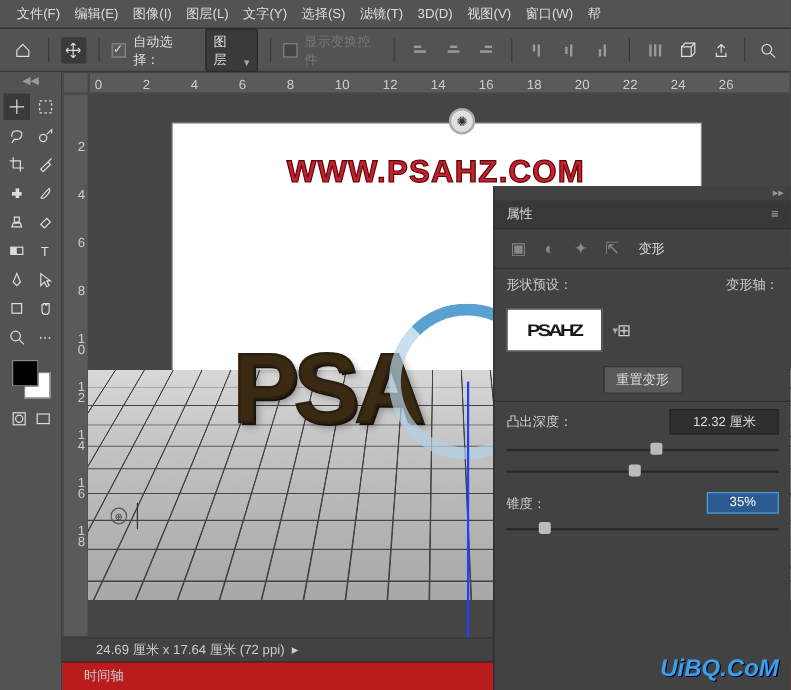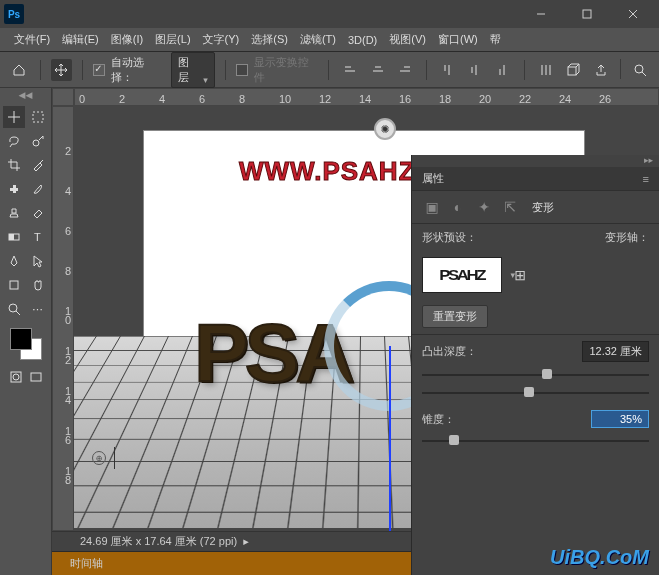--- a/index.html
+++ b/index.html
@@ -51,69 +51,48 @@
 .grid{position:absolute;inset:0;background-image:linear-gradient(#444 1px,transparent 1px),linear-gradient(90deg,#444 1px,transparent 1px);background-size:24px 24px}
 .psa{position:absolute;top:200px;left:120px;font-size:82px;font-weight:900;font-family:Arial Black,Arial;color:#3a2a12;text-shadow:2px 2px 0 #1a1208,4px 4px 6px rgba(0,0,0,.3);-webkit-text-stroke:2px #2a1f10;letter-spacing:-4px}
 .rot-ring{position:absolute;top:175px;left:250px;width:130px;height:130px;border:10px solid rgba(180,210,230,.7);border-radius:50%;border-top-color:#5aa0d0}
 .rot-tip{position:absolute;top:155px;left:338px;background:#222;border:1px solid #666;padding:2px 5px;color:#eee;font-size:10px}
 .axis-blue{position:absolute;top:240px;left:315px;width:2px;height:240px;background:#2040ff}
 .gizmo{position:absolute;top:325px;left:18px;width:60px;height:45px}
 .gz-pt{position:absolute;width:14px;height:14px;border:1px solid #555;border-radius:50%;left:0;top:20px;display:flex;align-items:center;justify-content:center;font-size:8px;color:#444}
 .gz-arrow{position:absolute;left:22px;top:16px;width:1px;height:22px;background:#333}
 .status{height:20px;background:#424242;display:flex;align-items:center;padding:0 8px;color:#ccc;font-size:10px;border-top:1px solid #333}
 .sb-num{width:46px;text-align:right;padding-right:6px}
-.tl-tabbar{height:24px;background:#a16207;display:flex;align-items:center;padding-left:10px;border-top:1px solid #2a2a2a}
+.tl-tabbar{height:24px;background:#b91c1c;display:flex;align-items:center;padding-left:10px;border-top:1px solid #2a2a2a}
 .tl-tab{padding:2px 8px;color:#ccc}
 .panel{position:absolute;right:0;top:155px;width:248px;bottom:0;background:#424242;border-left:1px solid #2a2a2a;display:flex;flex-direction:column;font-size:11px}
 .panel-collapse{height:12px;display:flex;justify-content:flex-end;padding-right:6px;color:#999;font-size:9px}
 .panel-title{padding:4px 10px;color:#ddd;background:#383838;display:flex;align-items:center}
 .panel-menu{margin-left:auto;color:#aaa}
 .panel-row{display:flex;align-items:center;gap:8px;padding:6px 10px}
 .panel-sep{height:1px;background:#2f2f2f}
 .panel-label{color:#ccc}
-.val-box{background:#2f2f2f;border:1px solid #222;padding:2px 6px;min-width:58px;text-align:right;color:#ddd}
+.val-box{background:#2f2f2f;border:1px solid #222;padding:2px 18px;min-width:58px;text-align:right;color:#ddd}
 .val-box.blue{background:#2a5a90;border-color:#4aa0e0;color:#fff}
 .slider{position:relative;height:14px;margin:0 10px 4px}
 .slider::before{content:"";position:absolute;top:6px;left:0;right:0;height:2px;background:#2a2a2a}
 .thumb{position:absolute;top:1px;width:10px;height:10px;background:#bbb;border-radius:2px;transform:translateX(-50%)}
 .thumbnail-box{width:80px;height:36px;background:#fff;display:flex;align-items:center;justify-content:center;border:1px solid #222;position:relative}
 .thumbnail-box::after{content:"▾";position:absolute;right:-14px;font-size:9px;color:#aaa}
 .thumb-img{font-size:14px;font-weight:900;color:#1a1a1a;letter-spacing:-2px;transform:scaleX(1.2)}
 .btn{background:#5a5a5a;border:1px solid #333;padding:3px 10px;color:#ddd;border-radius:2px}
 .axis-ic{width:20px;height:20px;display:flex;align-items:center;justify-content:center;color:#888;font-size:14px}
 .prop-icons{display:flex;gap:6px;align-items:center}
 .uibq{position:absolute;right:10px;bottom:6px;font-size:20px;font-weight:700;font-style:italic;color:#3aa0e8;text-shadow:1px 1px 0 #003}
 svg{display:block}
 </style>
 </head>
 <body>
 
 <div class="win">
 
-  <div class="titlebar">
-    <div class="ps-logo">Ps</div>
-    <div class="winbtns">
-      <div class="winbtn">
-          <svg width="10" height="10">
-            <line x1="1" y1="5" x2="9" y2="5" stroke="#ccc"></line>
-          </svg>
-        </div>
-      <div class="winbtn">
-          <svg width="10" height="10">
-            <rect x="1" y="1" width="8" height="8" fill="none" stroke="#ccc"></rect>
-          </svg>
-        </div>
-      <div class="winbtn">
-          <svg width="10" height="10">
-            <line x1="1" y1="1" x2="9" y2="9" stroke="#ccc"></line>
-            <line x1="9" y1="1" x2="1" y2="9" stroke="#ccc"></line>
-          </svg>
-        </div>
-    </div>
-  </div>
 
   <div class="menubar">
     <span class="menuitem">文件(F)</span>
     <span class="menuitem">编辑(E)</span>
     <span class="menuitem">图像(I)</span>
     <span class="menuitem">图层(L)</span>
     <span class="menuitem">文字(Y)</span>
     <span class="menuitem">选择(S)</span>
     <span class="menuitem">滤镜(T)</span>
     <span class="menuitem">3D(D)</span>
@@ -414,21 +393,21 @@
     <div class="panel-row" style="justify-content:space-between">
       <span class="panel-label">形状预设：</span>
       <span class="panel-label">变形轴：</span>
     </div>
     <div class="panel-row" style="">
       <div class="thumbnail-box">
           <span class="thumb-img">PSAHZ</span>
         </div>
       <span class="axis-ic" style="color:#ccc">⊞</span>
     </div>
-    <div class="panel-row" style="justify-content:flex-start">
+    <div class="panel-row" style="justify-content:center">
       <button class="btn">重置变形</button>
     </div>
     <div class="panel-sep"></div>
 
     <div class="panel-row" style="justify-content:space-between">
       <span class="panel-label">凸出深度：</span>
       <span class="val-box">12.32 厘米</span>
     </div>
     <div class="slider">
         <div class="thumb" style="left:55%"></div>

